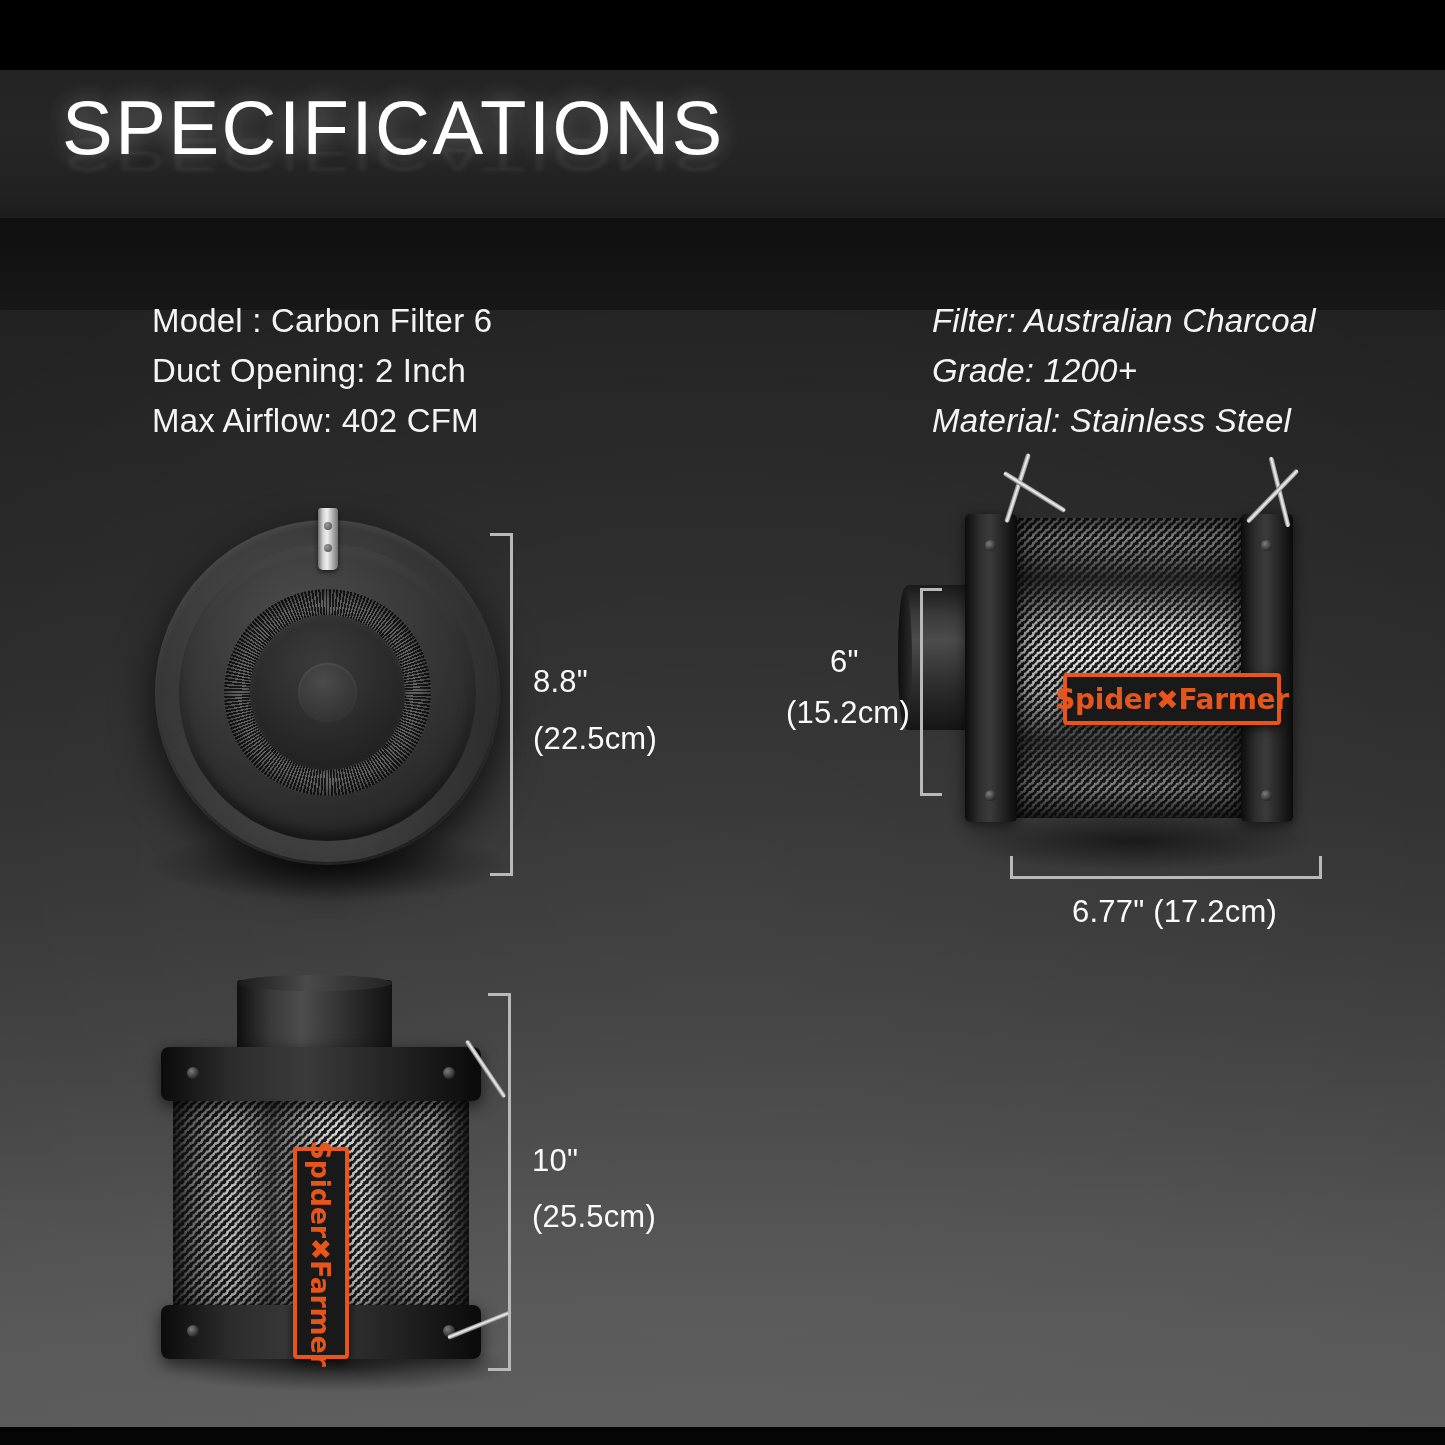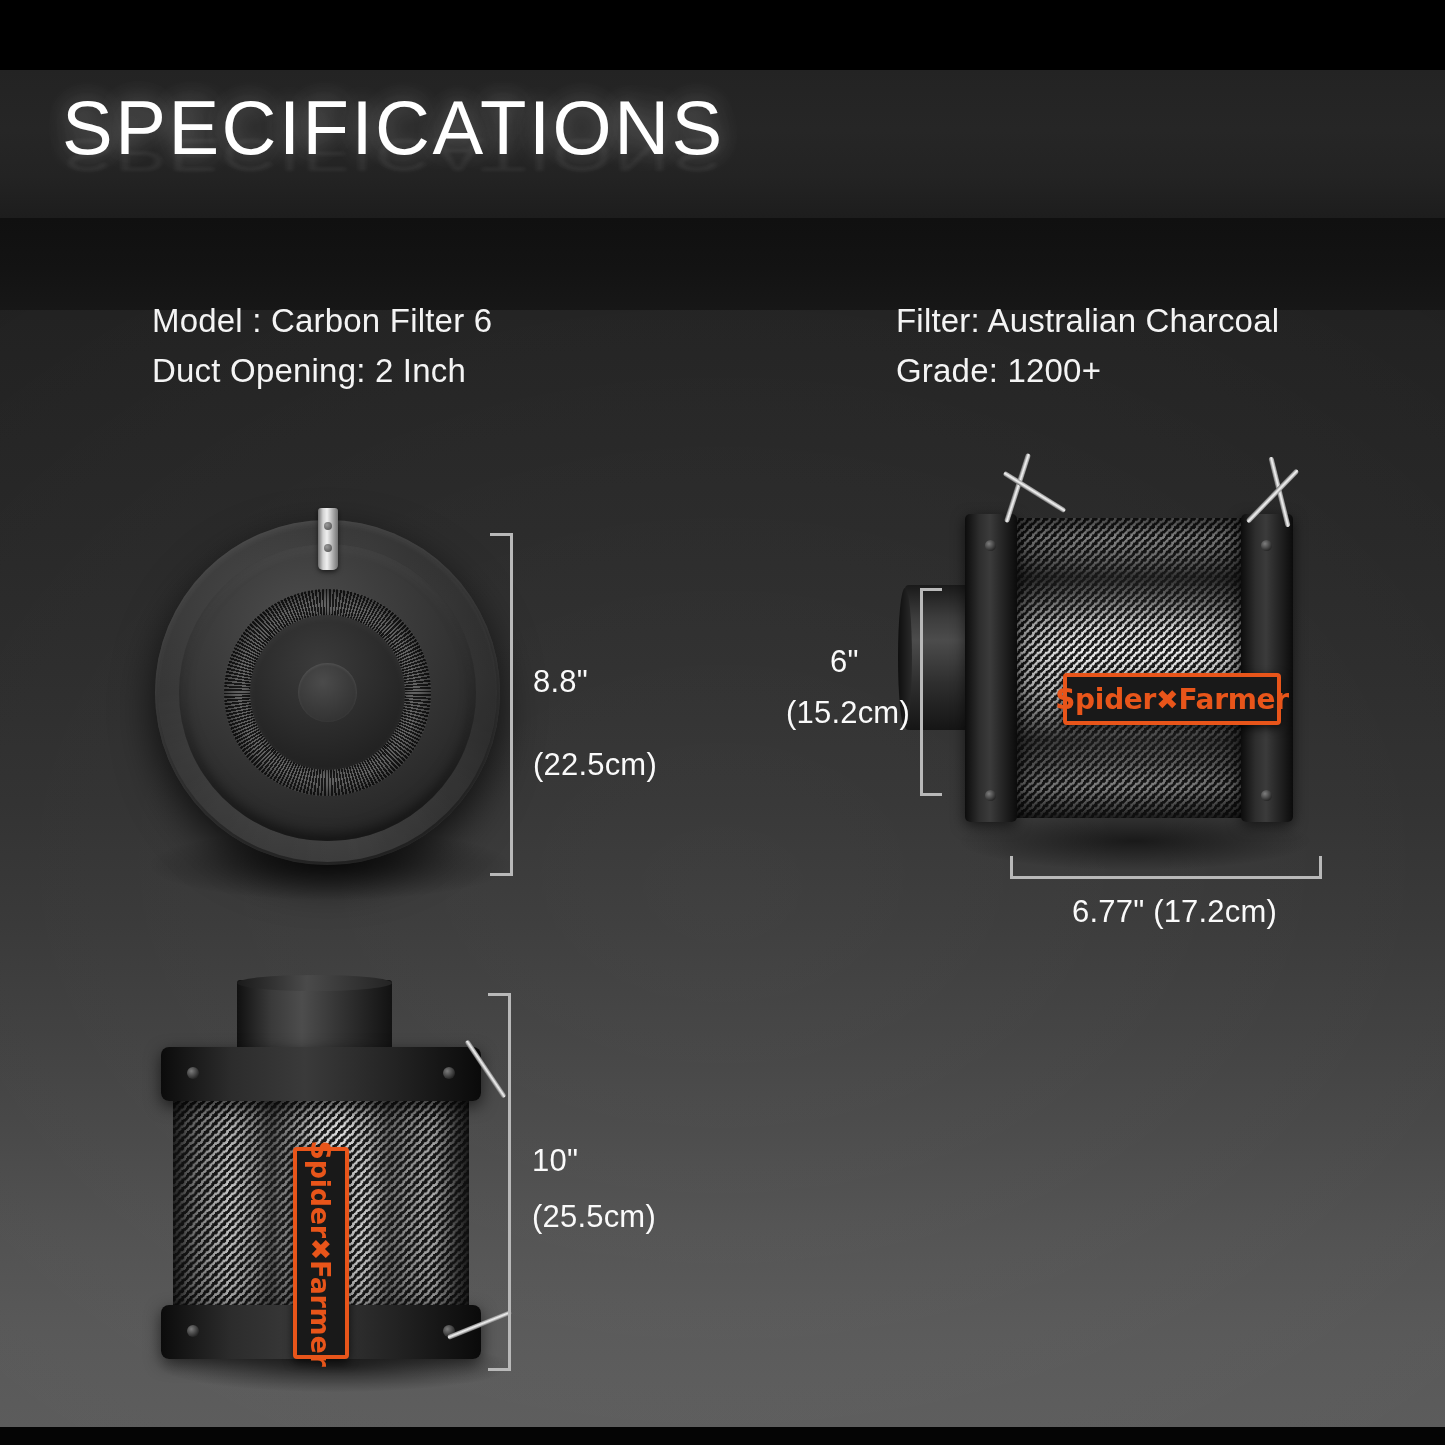--- a/index.html
+++ b/index.html
@@ -84,21 +84,21 @@
   }
 
   
   #spec-block {
     position:absolute; left:0; top:270px; width:100%;
     z-index:5;
     color:#f2f2f2;
   }
   .spec-col { position:absolute;margin-top:26px; }
   #spec-col-left  { left:152px; top:0; }
-  #spec-col-right { left:896px; top:0; }
+  #spec-col-right { left:932px; top:0;font-style:italic; }
   .spec-line {
     font-size:33px; line-height:50px; font-weight:400;
     color:#f4f4f4; white-space:nowrap;
     letter-spacing:0.2px;
   }
 
   
   .dim-line { position:absolute; background:#b9b9b9; z-index:5; }
   .dim-text {
     position:absolute; color:#fafafa; font-size:31px; line-height:42px;
@@ -319,45 +319,47 @@
   <div id="header">
     <div id="header-title">SPECIFICATIONS</div>
     <div id="header-title-reflection">SPECIFICATIONS</div>
   </div>
   <div id="header-under"></div>
 
   <div id="spec-block">
     <div class="spec-col" id="spec-col-left">
       <div class="spec-line">Model : Carbon Filter 6</div>
       <div class="spec-line">Duct Opening: 2 Inch</div>
+      <div class="spec-line">Max Airflow: 402 CFM</div>
     </div>
     <div class="spec-col" id="spec-col-right">
       <div class="spec-line">Filter: Australian Charcoal</div>
       <div class="spec-line">Grade: 1200+</div>
+      <div class="spec-line">Material: Stainless Steel</div>
     </div>
   </div>
 
   <div class="shadow-ellipse" style="left:150px; top:830px; width:360px; height:70px;"></div>
   <div id="prod-front">
     <div id="pf-outer"></div>
     <div id="pf-outer-rim"></div>
     <div id="pf-torus"></div>
     <div id="pf-mesh-ring"></div>
     <div id="pf-inner-dark"></div>
     <div id="pf-hub"></div>
     <div id="pf-clip"></div>
     <div class="pf-screw" style="top:2px;"></div>
     <div class="pf-screw" style="top:24px;"></div>
   </div>
 
   <div class="dim-line" style="left:510px; top:533px; width:3px; height:343px;"></div>
   <div class="dim-line" style="left:490px; top:533px; width:23px; height:3px;"></div>
   <div class="dim-line" style="left:490px; top:873px; width:23px; height:3px;"></div>
   <div class="dim-text" style="left:533px; top:661px;">8.8"</div>
-  <div class="dim-text" style="left:533px; top:744px;">(22.5cm)</div>
+  <div class="dim-text" style="left:533px; top:718px;">(22.5cm)</div>
 
   <div class="shadow-ellipse" style="left:960px; top:812px; width:350px; height:58px;"></div>
   <div id="prod-side">
     <div id="ps-duct"></div>
     <div id="ps-duct-face"></div>
 
     <div class="ps-hanger" style="left:75px; top:-48px; transform:rotate(18deg);"></div>
     <div class="ps-hanger" style="left:92px; top:-44px; transform:rotate(-58deg);"></div>
     <div class="ps-hanger" style="left:337px; top:-44px; transform:rotate(-14deg);"></div>
     <div class="ps-hanger" style="left:330px; top:-40px; transform:rotate(44deg);"></div>

